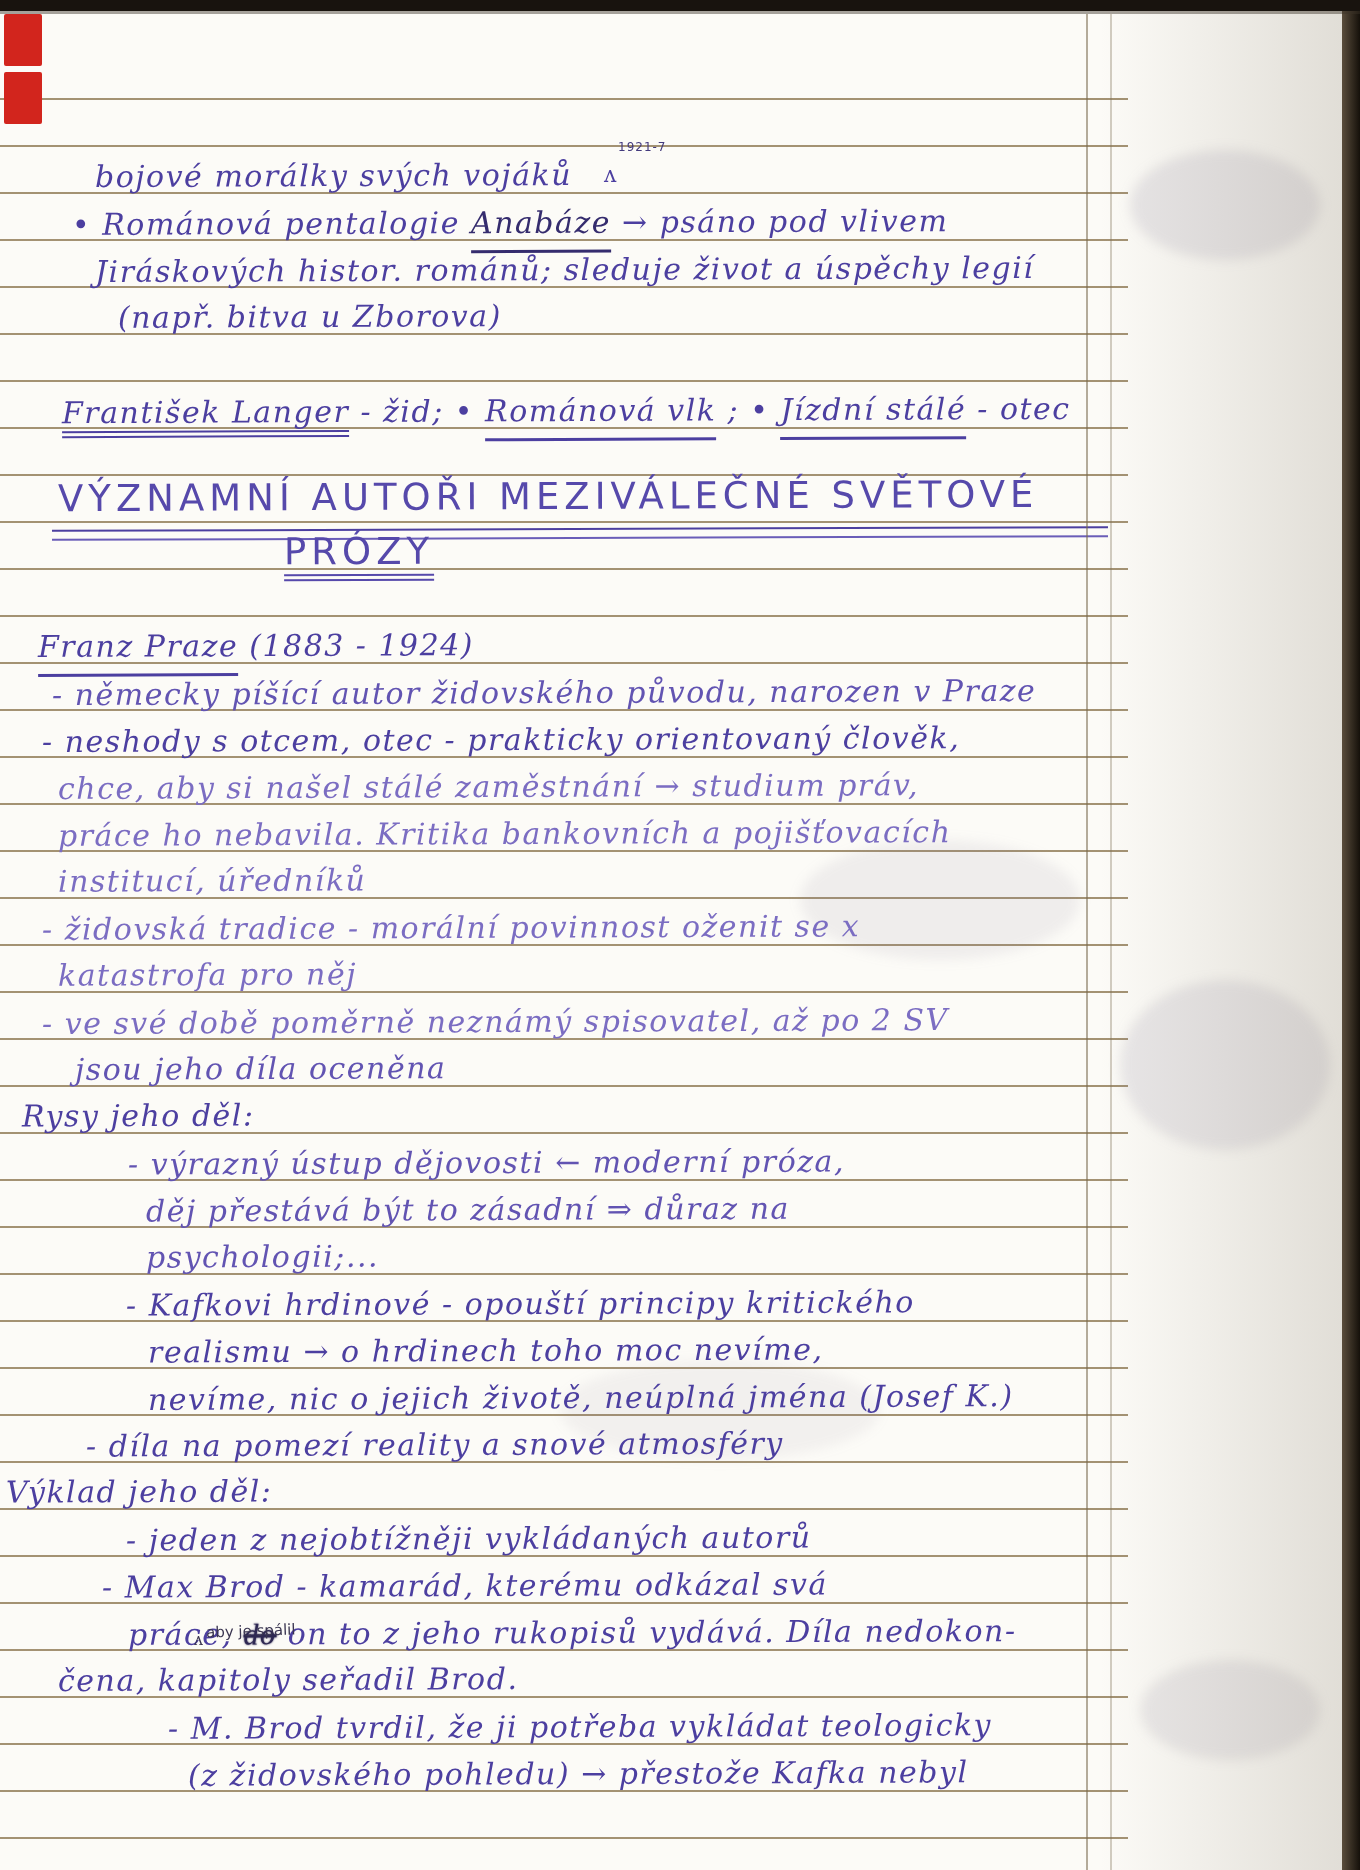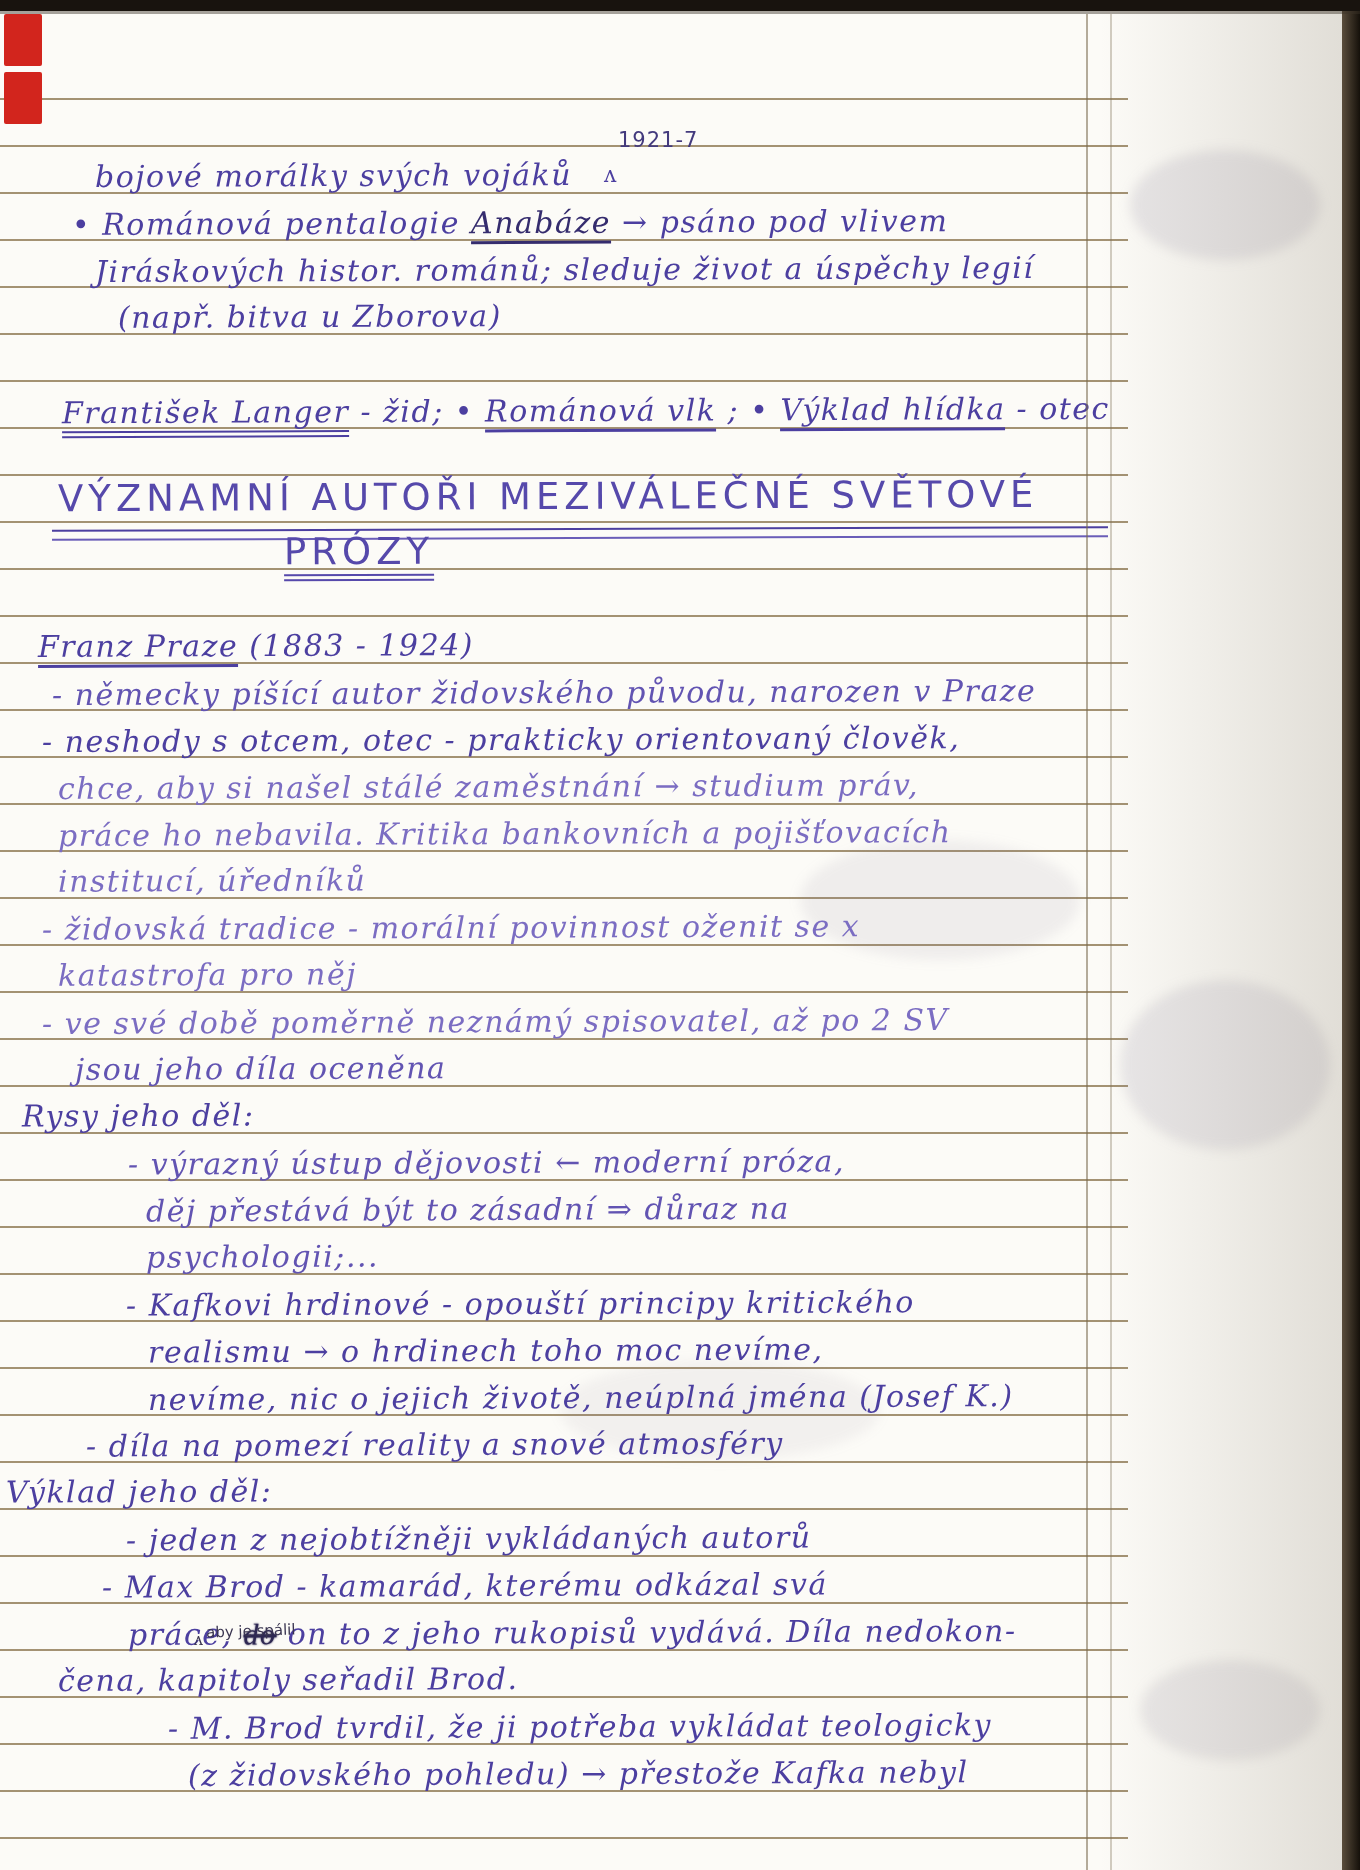--- a/index.html
+++ b/index.html
@@ -28,37 +28,37 @@
   
   .smudge{position:absolute;border-radius:50%;filter:blur(6px);pointer-events:none;}
   
   .hline{
     position:absolute;white-space:nowrap;line-height:40px;height:44px;
     font-style:italic;font-size:30px;letter-spacing:1.5px;color:#4c3fa0;
     transform:rotate(-.25deg);
   }
   .hline.lt{color:#7b6dc2;}
   .hline.md{color:#6254b2;}
-  .u{border-bottom:3px solid currentColor;padding-bottom:1px;}
+  .u{border-bottom:3px solid currentColor;padding-bottom:10px;}
   .du{border-bottom:7px double currentColor;padding-bottom:1px;}
   .dk{color:#352c6e;}
   .st{text-decoration:line-through;color:#2e2852;text-shadow:0 0 2px #2e2852;font-family:Liberation Serif, serif;}
   .head{
     font-family:"DejaVu Sans",sans-serif;font-style:normal;font-size:37px;
     letter-spacing:5px;color:#5649ab;
   }
   .head-underline{
     position:absolute;left:52px;top:528px;width:1056px;height:7px;
     border-top:2px solid #4c3fa0;border-bottom:2px solid #6a5db8;transform:rotate(-.2deg);
   }
   .annot{
     position:absolute;font-family:"DejaVu Sans",sans-serif;font-style:normal;
     color:#433a7d;white-space:nowrap;
   }
-  .annot.year{left:618px;top:128px;font-size:21px;letter-spacing:1px;}
+  .annot.year{left:618px;top:140px;font-size:12px;letter-spacing:1px;}
   .caret-y{left:604px;top:162px;font-size:22px;color:#4c3fa0;position:absolute;font-style:normal;}
   .annot.spalil{left:206px;top:1622px;font-size:15px;color:#3a3550;transform:rotate(-2deg);}
   .caret-s{left:194px;top:1630px;font-size:16px;color:#3a3550;position:absolute;font-style:normal;}
 </style>
 </head>
 <body>
 
 <div>
 
   <div class="rules"></div>
@@ -66,21 +66,21 @@
   <div class="smudge" style="left:1130px;top:150px;width:190px;height:110px;background:rgba(130,122,150,.16);"></div>
   <div class="smudge" style="left:800px;top:840px;width:280px;height:120px;background:rgba(130,122,150,.10);"></div>
   <div class="smudge" style="left:1120px;top:980px;width:210px;height:170px;background:rgba(125,118,145,.15);"></div>
   <div class="smudge" style="left:560px;top:1360px;width:320px;height:100px;background:rgba(125,118,145,.08);"></div>
   <div class="smudge" style="left:1140px;top:1660px;width:180px;height:100px;background:rgba(125,118,145,.14);"></div>
 
   <div class="hline" style="top:156px;left:95px;"><span>bojové morálky svých vojáků</span></div>
   <div class="hline" style="top:203px;left:72px;"><span>• Románová pentalogie </span><span class="u dk">Anabáze</span><span> → psáno pod vlivem</span></div>
   <div class="hline" style="top:250px;left:95px;"><span>Jiráskových histor. románů; sleduje život a úspěchy legií</span></div>
   <div class="hline" style="top:297px;left:118px;"><span>(např. bitva u Zborova)</span></div>
-  <div class="hline" style="top:391px;left:62px;"><span class="du">František Langer</span><span> - žid; • </span><span class="u">Románová vlk</span><span> ; • </span><span class="u">Výklad hlídka</span><span> - otec</span></div>
+  <div class="hline" style="top:391px;left:62px;"><span class="du">František Langer</span><span> - žid; • </span><span class="u">Románová vlk</span><span> ; • </span><span class="u">Jízdní stálé</span><span> - otec</span></div>
   <div class="hline" style="top:477px;left:58px;"><span class="head">VÝZNAMNÍ AUTOŘI MEZIVÁLEČNÉ SVĚTOVÉ</span></div>
   <div class="head-underline"></div>
   <div class="hline" style="top:532px;left:284px;"><span class="head du">PRÓZY</span></div>
   <div class="hline" style="top:626px;left:38px;"><span class="u">Franz Praze</span><span> (1883 - 1924)</span></div>
   <div class="hline md" style="top:673px;left:52px;"><span>- německy píšící autor židovského původu, narozen v Praze</span></div>
   <div class="hline" style="top:720px;left:42px;"><span>- neshody s otcem, otec - prakticky orientovaný člověk,</span></div>
   <div class="hline lt" style="top:767px;left:58px;"><span>chce, aby si našel  stálé zaměstnání → studium práv,</span></div>
   <div class="hline lt" style="top:814px;left:58px;"><span>práce ho nebavila. Kritika bankovních a pojišťovacích</span></div>
   <div class="hline lt" style="top:861px;left:58px;"><span>institucí, úředníků</span></div>
   <div class="hline lt" style="top:908px;left:42px;"><span>- židovská tradice -  morální povinnost oženit se x</span></div>

